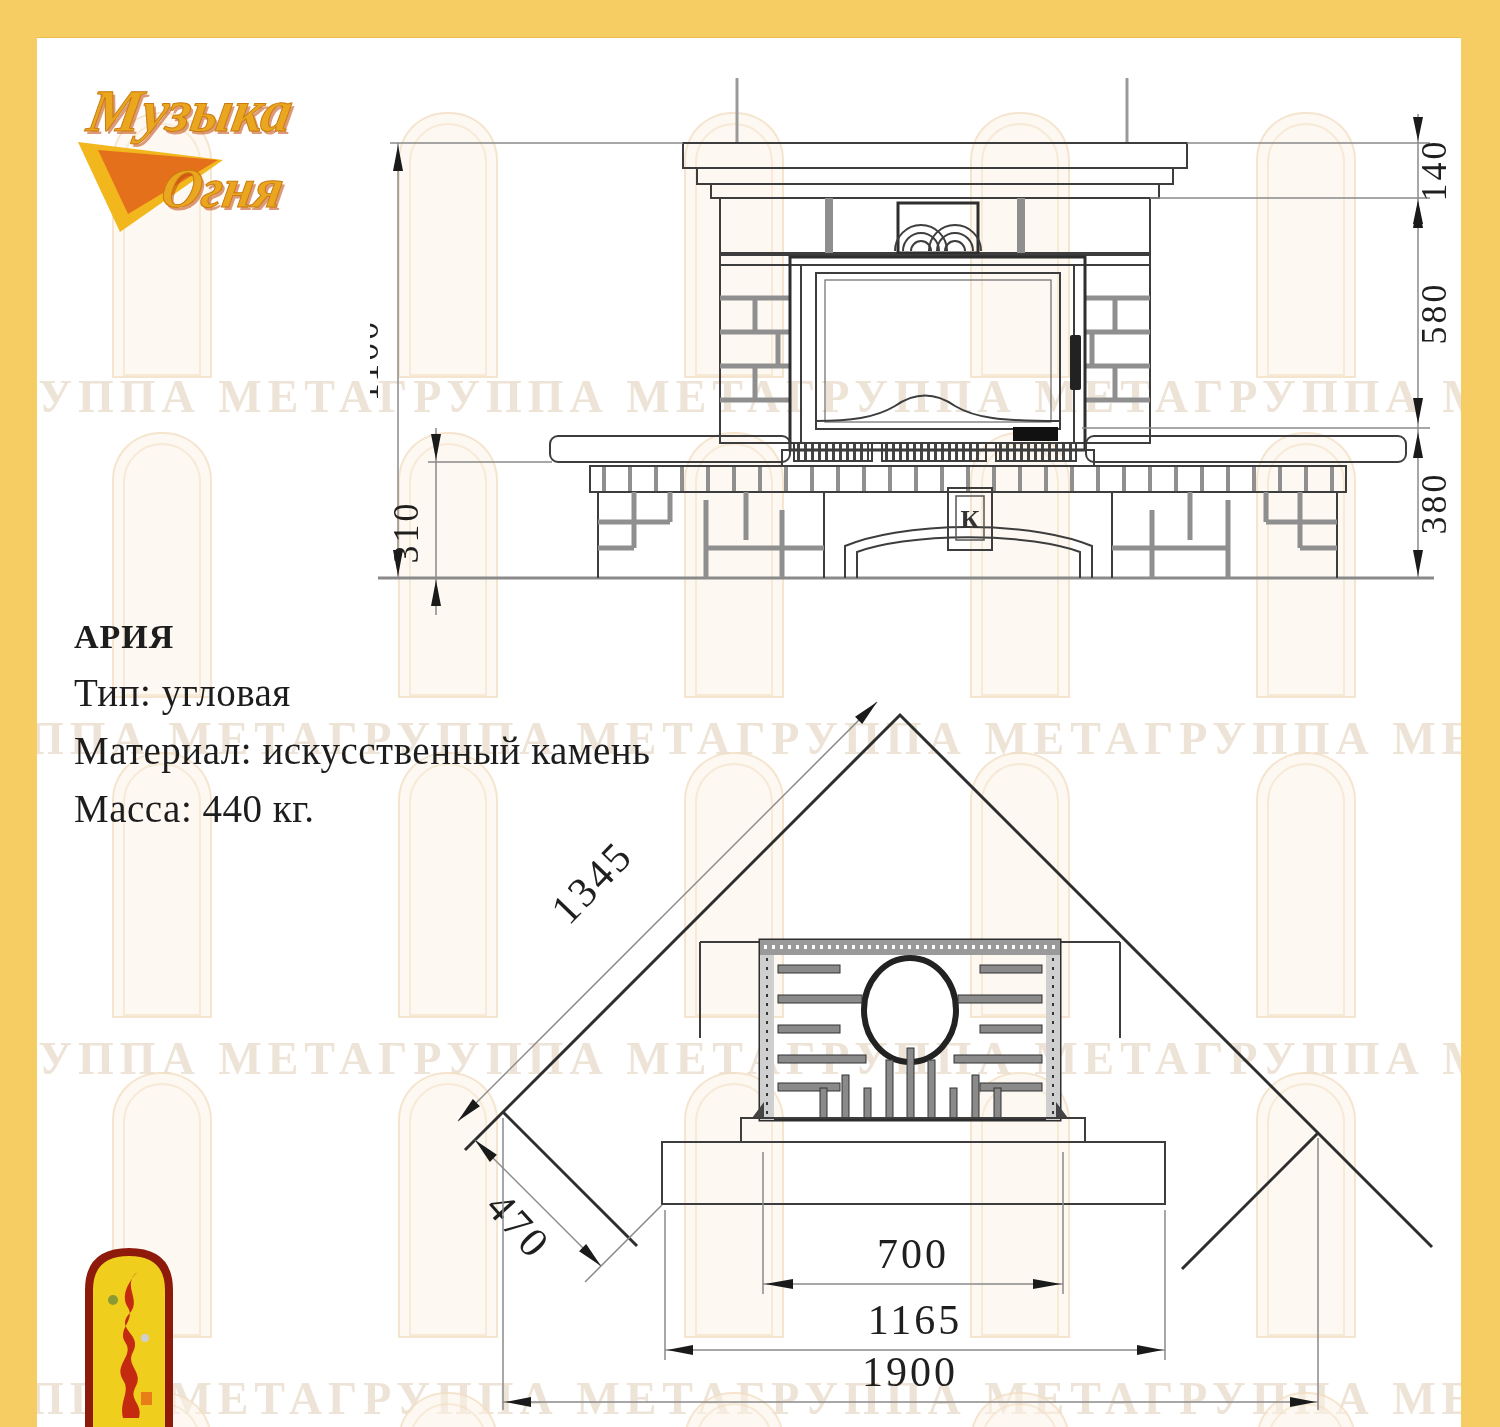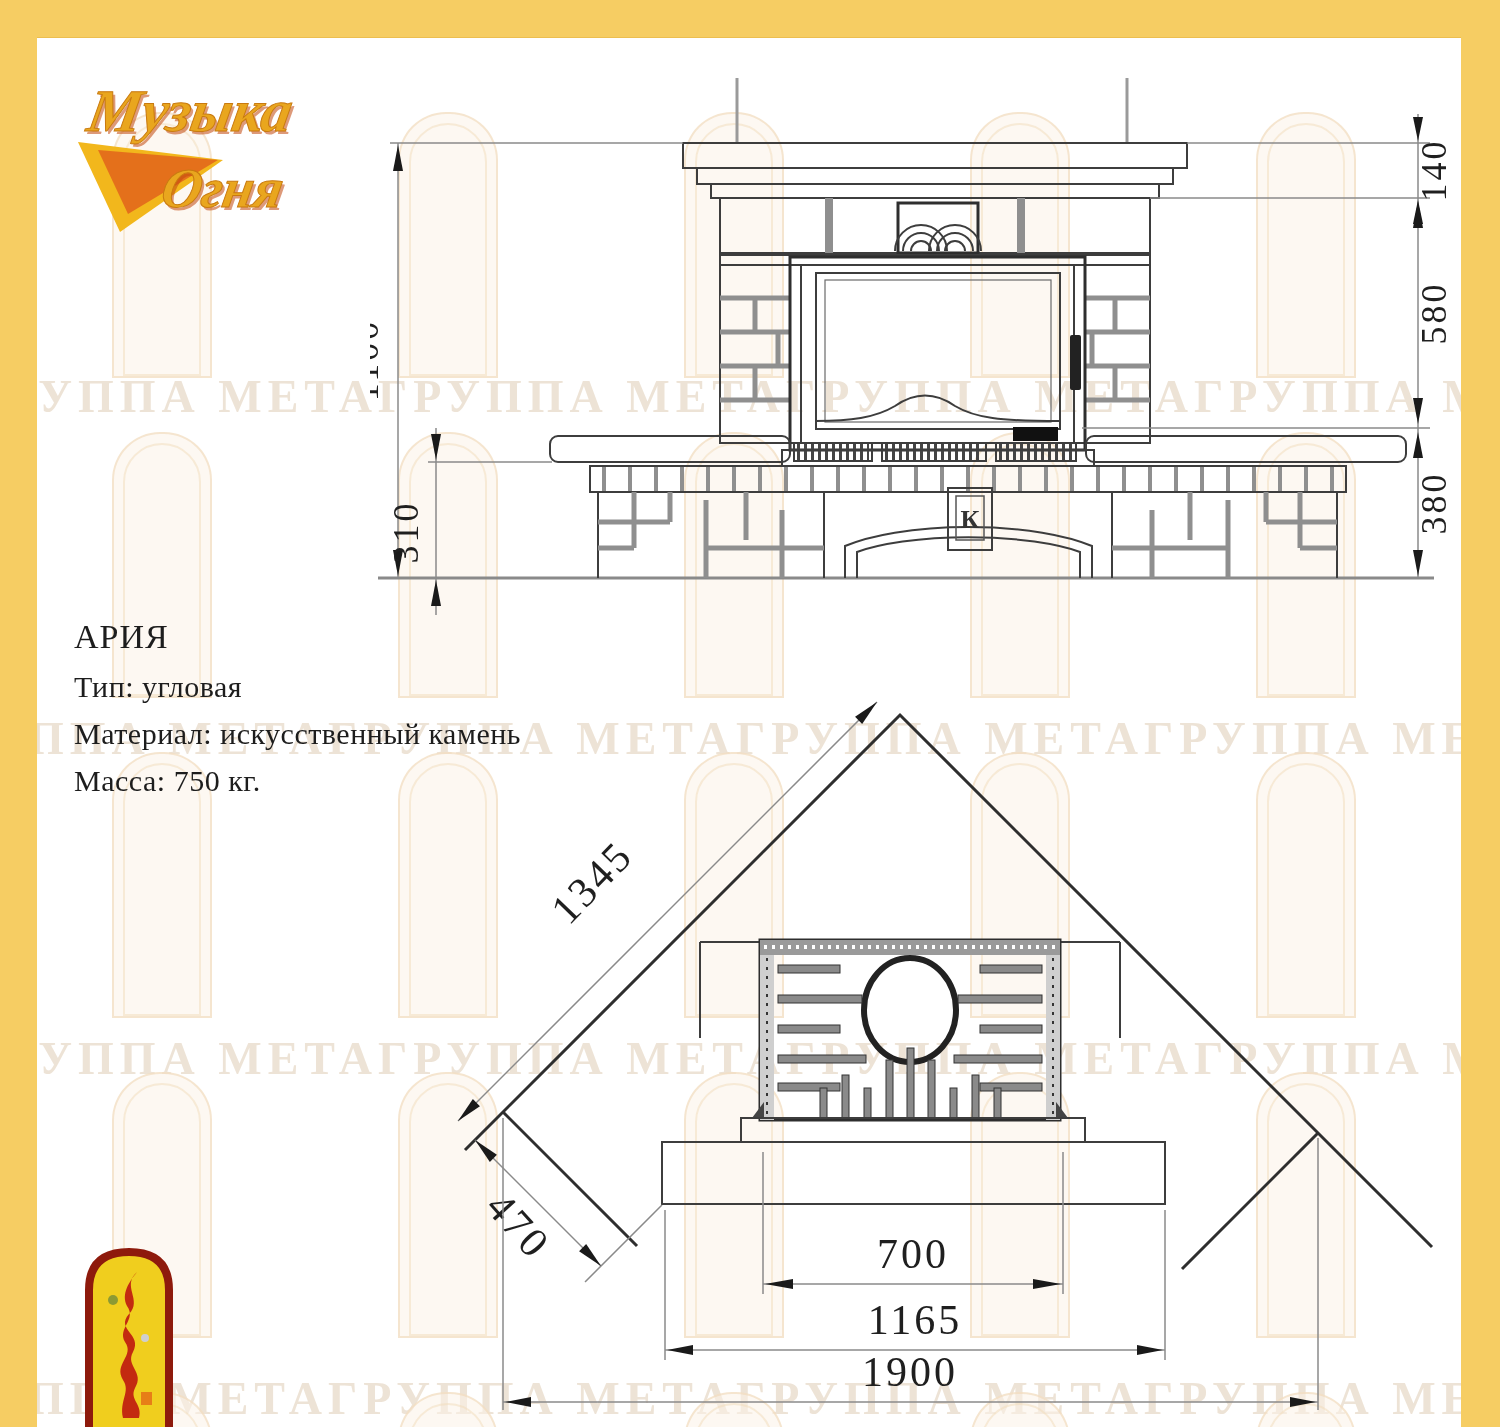--- a/index.html
+++ b/index.html
@@ -23,22 +23,22 @@
     border:2px solid rgba(241,220,186,0.5);
     border-radius:40px 40px 0 0;}
   .wm-text{position:absolute;white-space:nowrap;font-weight:bold;
     font-size:46px;letter-spacing:6px;color:rgba(199,167,127,0.32);}
 
   
   #logo{position:absolute;left:58px;top:42px;z-index:4;}
 
   
   #info{position:absolute;left:74px;top:618px;z-index:4;color:#1d1d1d;}
-  #info .title{font-weight:normal;font-size:34px;letter-spacing:1px;margin:0 0 14px 0;}
-  #info p{font-size:30px;margin:10px 0 13px 0;letter-spacing:0.5px;}
+  #info .title{font-weight:bold;font-size:34px;letter-spacing:1px;margin:0 0 14px 0;}
+  #info p{font-size:39px;margin:10px 0 13px 0;letter-spacing:0.5px;}
 
   
   #front-view{position:absolute;left:370px;top:70px;z-index:3;}
   #plan-view{position:absolute;left:380px;top:690px;z-index:3;}
   .ln{stroke:#3d3d3d;stroke-width:2;fill:none;}
   .lnb{stroke:#2e2e2e;stroke-width:3;fill:none;}
   .mortar{stroke:#8f8f8f;stroke-width:5;fill:none;}
   .dim{stroke:#8a8a8a;stroke-width:1.5;fill:none;}
   .arrow{fill:#1a1a1a;stroke:none;}
   .dimtext{font-family:"Liberation Serif",serif;font-size:36px;fill:#1f1f1f;letter-spacing:3px;}
@@ -385,21 +385,21 @@
     <polygon class="arrow" points="151,707 151,717 125,712"></polygon>
     <polygon class="arrow" points="910,707 910,717 936,712"></polygon>
     <text class="dimtext2" x="530" y="696" text-anchor="middle">1900</text>
   </g>
 </svg>
 
 <div id="info">
   <div class="title">АРИЯ</div>
   <p>Тип: угловая</p>
   <p>Материал: искусственный камень</p>
-  <p>Масса: 750 кг.</p>
+  <p>Масса: 440 кг.</p>
 </div>
 
 <svg id="emblem" width="90" height="186">
   <path d="M4,186 L4,48 Q4,10 44,10 Q84,10 84,48 L84,186" fill="#F0CE1E" stroke="#8E1A0C" stroke-width="8"></path>
   <path d="M52,30 C36,44 58,58 44,72 C30,88 58,92 48,110 C40,124 60,130 50,146 C44,158 58,162 54,176 L38,176 C34,158 46,150 38,138 C28,122 50,114 40,100 C32,86 52,78 42,64 C36,52 44,40 52,30 Z" fill="#C32A10"></path>
   <circle cx="28" cy="58" r="5" fill="#8C9A33"></circle>
   <circle cx="60" cy="96" r="4" fill="#cfcfcf"></circle>
   <rect x="56" y="150" width="11" height="13" fill="#E77E17"></rect>
 </svg>
 

